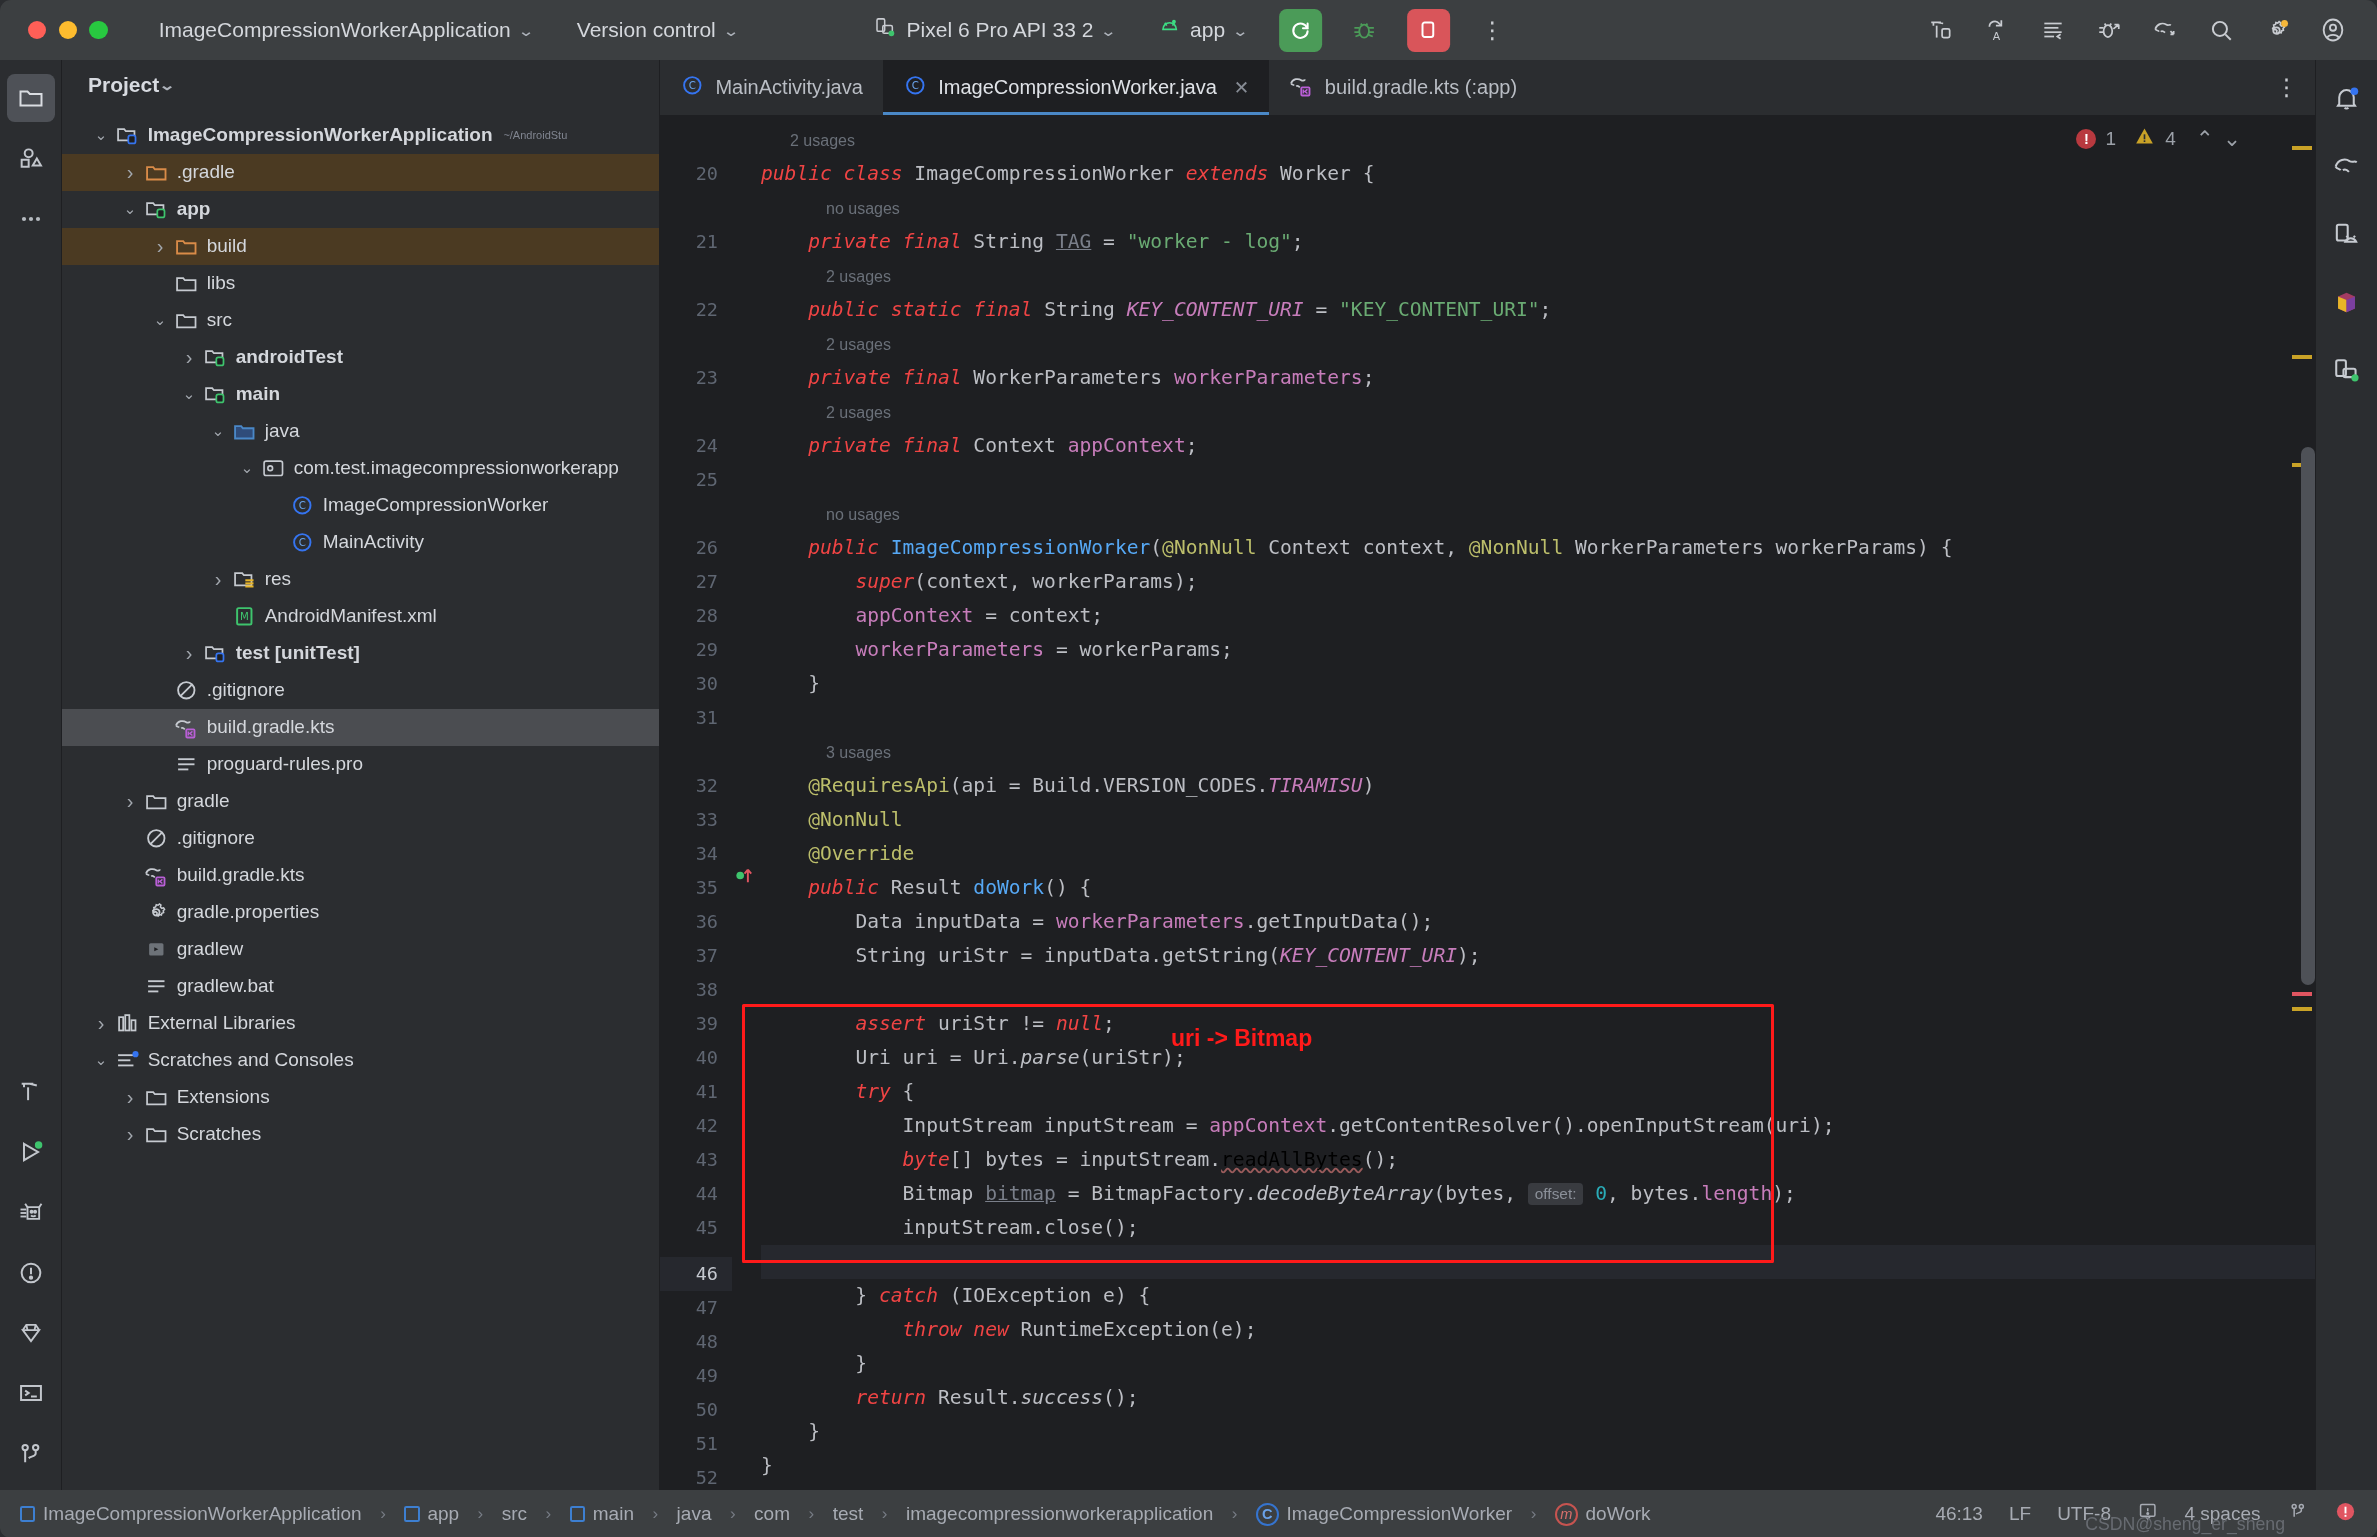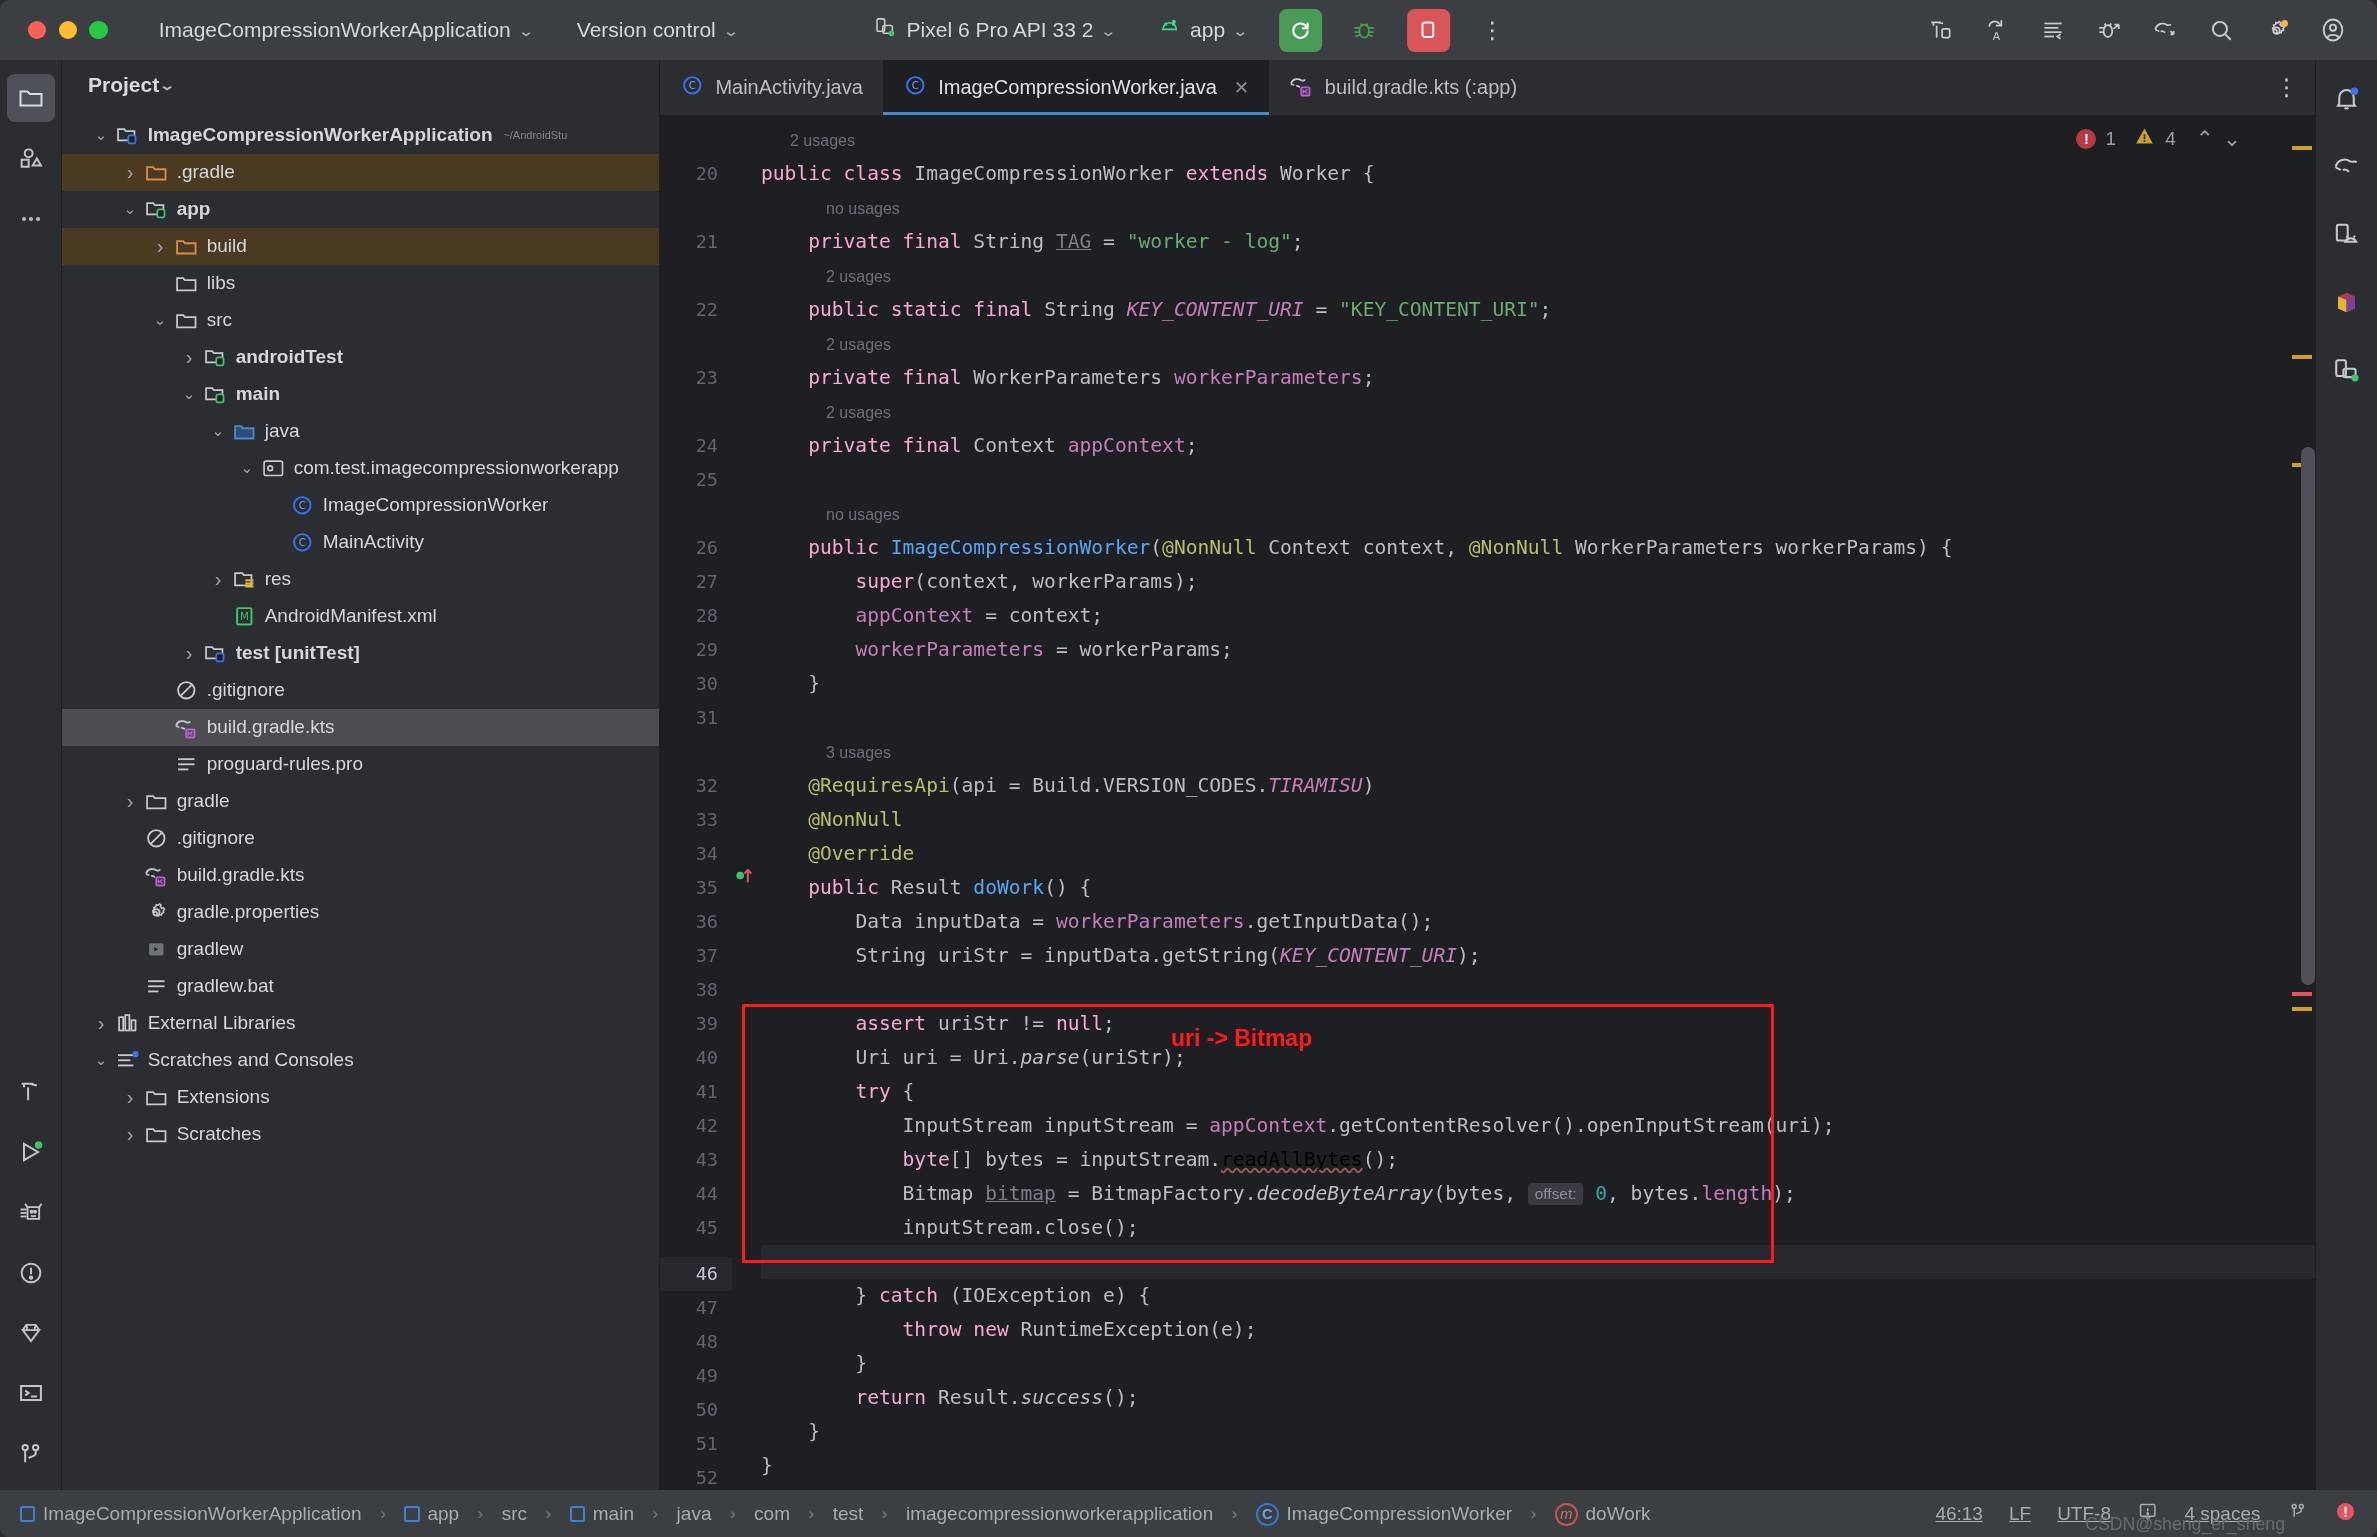--- a/index.html
+++ b/index.html
@@ -130,21 +130,21 @@
   .ln {
     height:34px; line-height:34px; color:#5f6672;
     font-family:"DejaVu Sans Mono", monospace; font-size:18.5px; padding-right:14px;
   }
   .ln.cur { color:#c5c9d0;margin-top:12px; }
   .cline { height:34px; line-height:34px; }
   .usage { color:#6a7079; font-size:16px; font-family:"Liberation Sans",sans-serif; }
   .cur-row { background:#26282e; }
 
   
-  .kw   { color:#f9a8d4; }
+  .kw   { color:#ef4444;font-style:italic; }
   .str  { color:#6aab73; }
   .fld  { color:#c77dbb; }
   .cst  { color:#c77dbb; font-style:italic; }
   .ann  { color:#bcbe6b;text-align:center; }
   .plain{ color:#bcbec4; }
   .mthd { color:#bcbec4; font-style:italic; }
   .decl { color:#56a8f5; }
   .gray { color:#7a7f8a;text-decoration:underline; }
   .num  { color:#2aacb8; }
   .hint { background:#393b40; color:#8b9099; font-size:15.4px; padding:2.3px 7px; border-radius:3.8px; font-family:"Liberation Sans",sans-serif; }
@@ -180,21 +180,21 @@
   .rrail .rail-ico { margin-bottom:20px; }
 
   
   .status {
     height:48px; flex:0 0 48px; background:#3c3f41; display:flex; align-items:center;
     padding:0 20px; color:#a7abb3; font-size:19px; gap:0; border-radius:0 0 10.8px 10.8px;
     position:relative;
   }
   .crumb { display:flex; align-items:center; gap:7.7px; white-space:nowrap; }
   .crumb-sep { color:#777c85; margin:0 10.8px; font-size:17px; }
-  .status-right { margin-left:auto; display:flex; align-items:center; gap:26px; white-space:nowrap;text-decoration:underline;}
+  .status-right { margin-left:auto; display:flex; align-items:center; gap:26px; white-space:nowrap;}
   .blue-sq { width:15.4px; height:15.4px; border:2.3px solid #3d7fd1; border-radius:2.3px; display:inline-block; }
   .watermark {
     position:absolute; right:92px; bottom:3.1px; color:#6f737a; font-size:17.7px;
     opacity:.85; font-family:"Liberation Sans",sans-serif;
   }
   .cmark { width:23px;height:23px;border:2.3px solid #3574cf;border-radius:50%;display:inline-flex;align-items:center;justify-content:center;color:#6aa2e8;font-size:14.6px;font-weight:bold;}
   .mmark { width:23px;height:23px;border:2.3px solid #c75450;border-radius:50%;display:inline-flex;align-items:center;justify-content:center;color:#d8706c;font-size:14.6px;font-style:italic;}
 </style>
 </head>
 <body>

